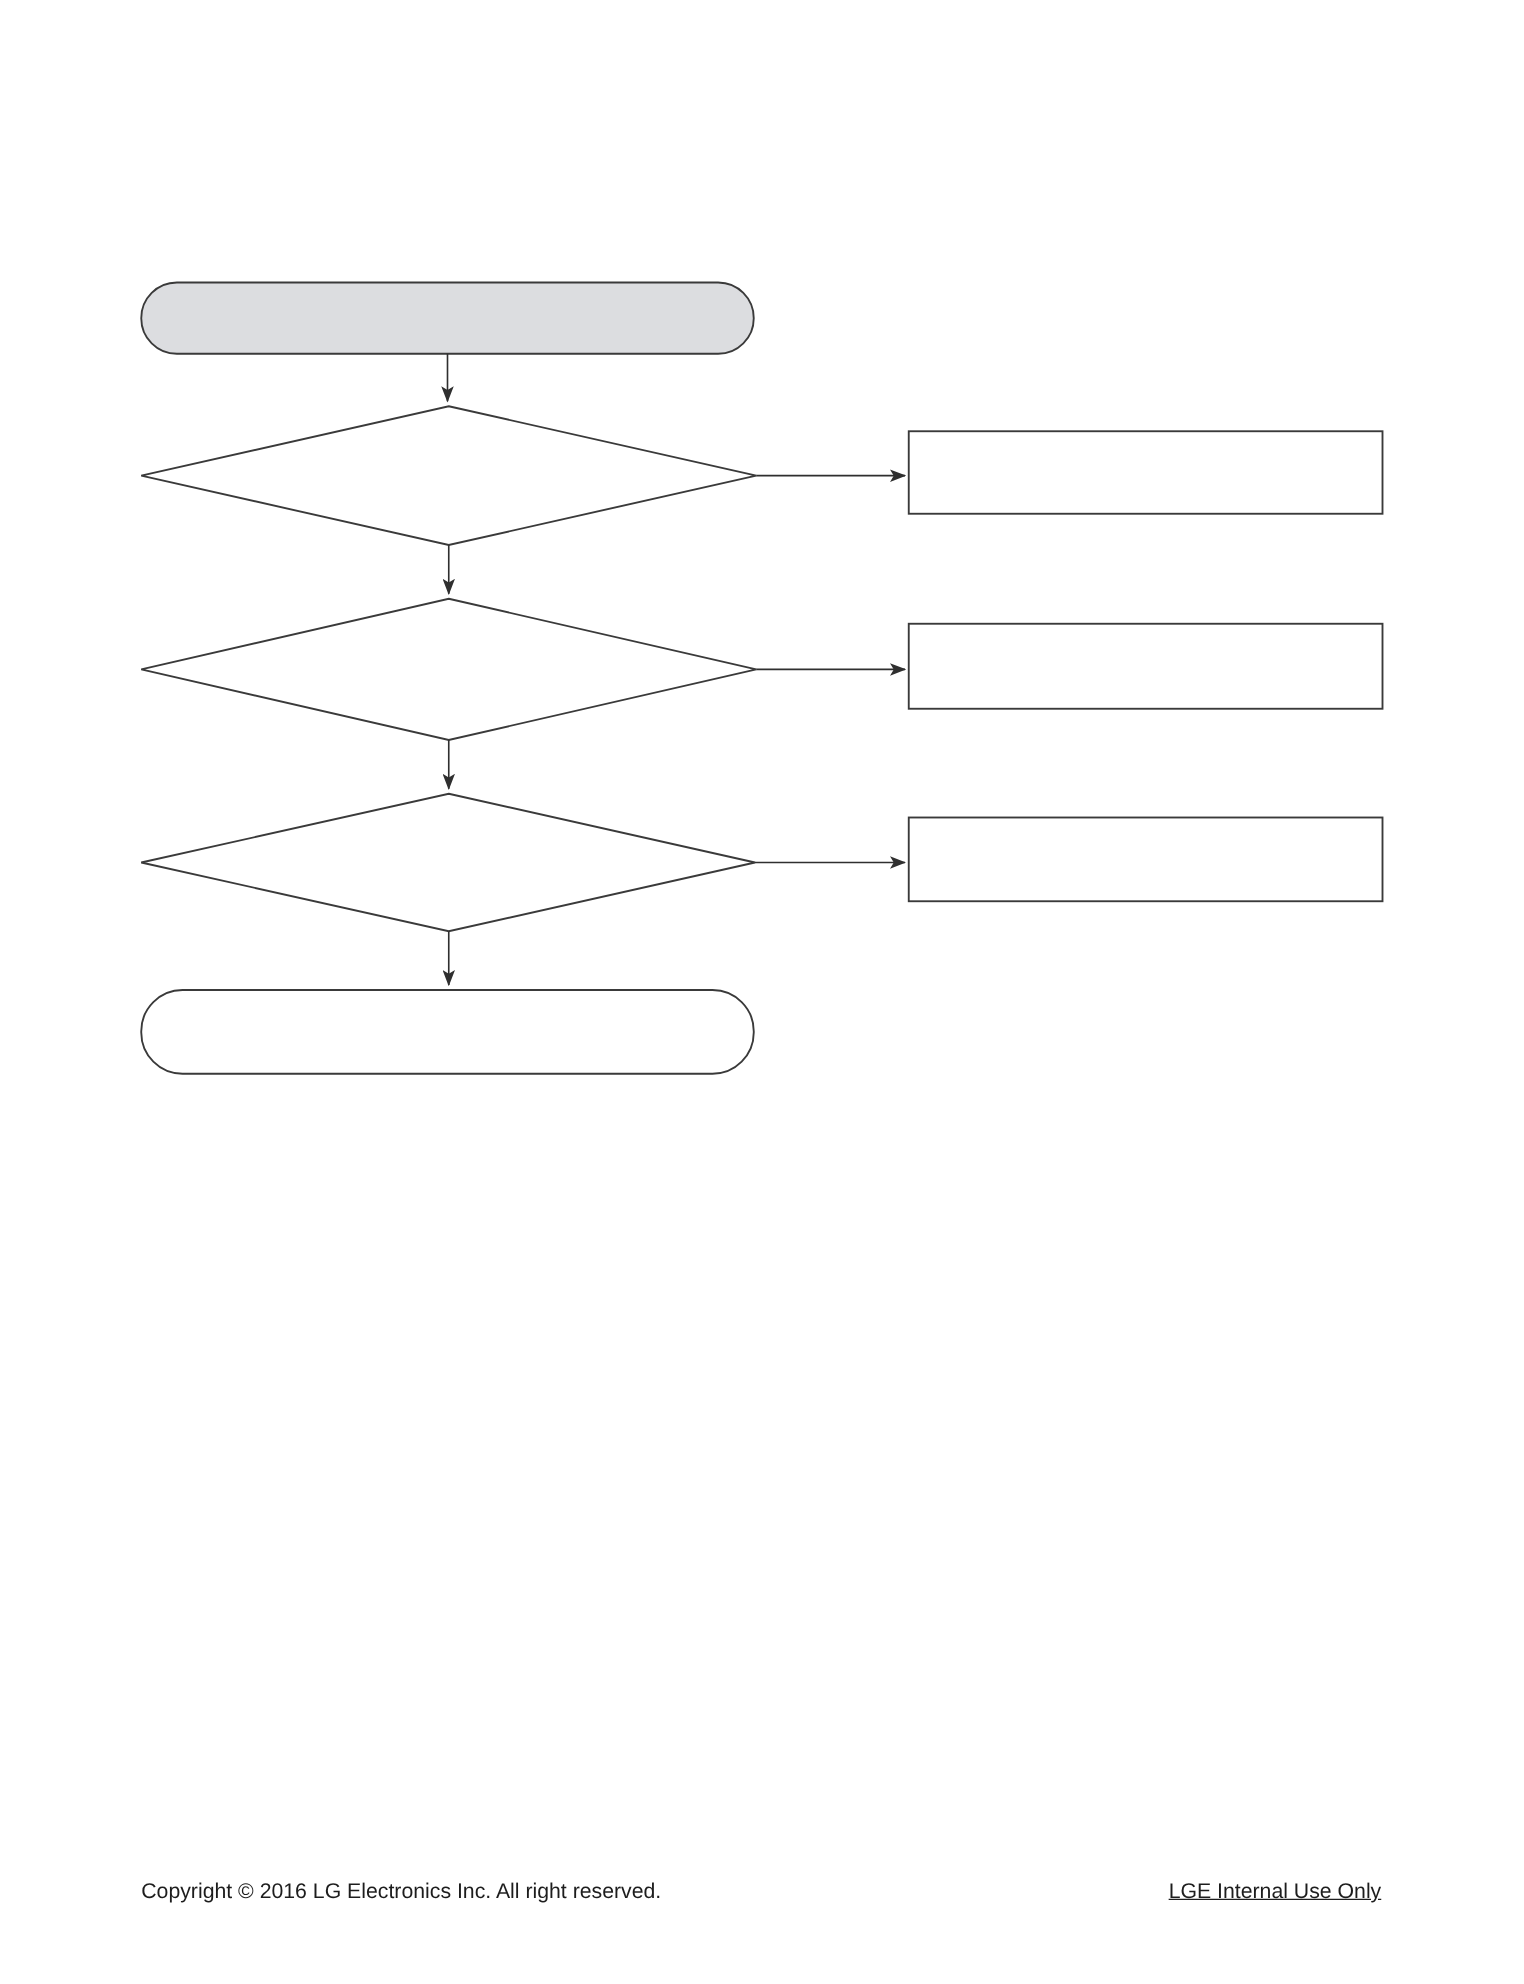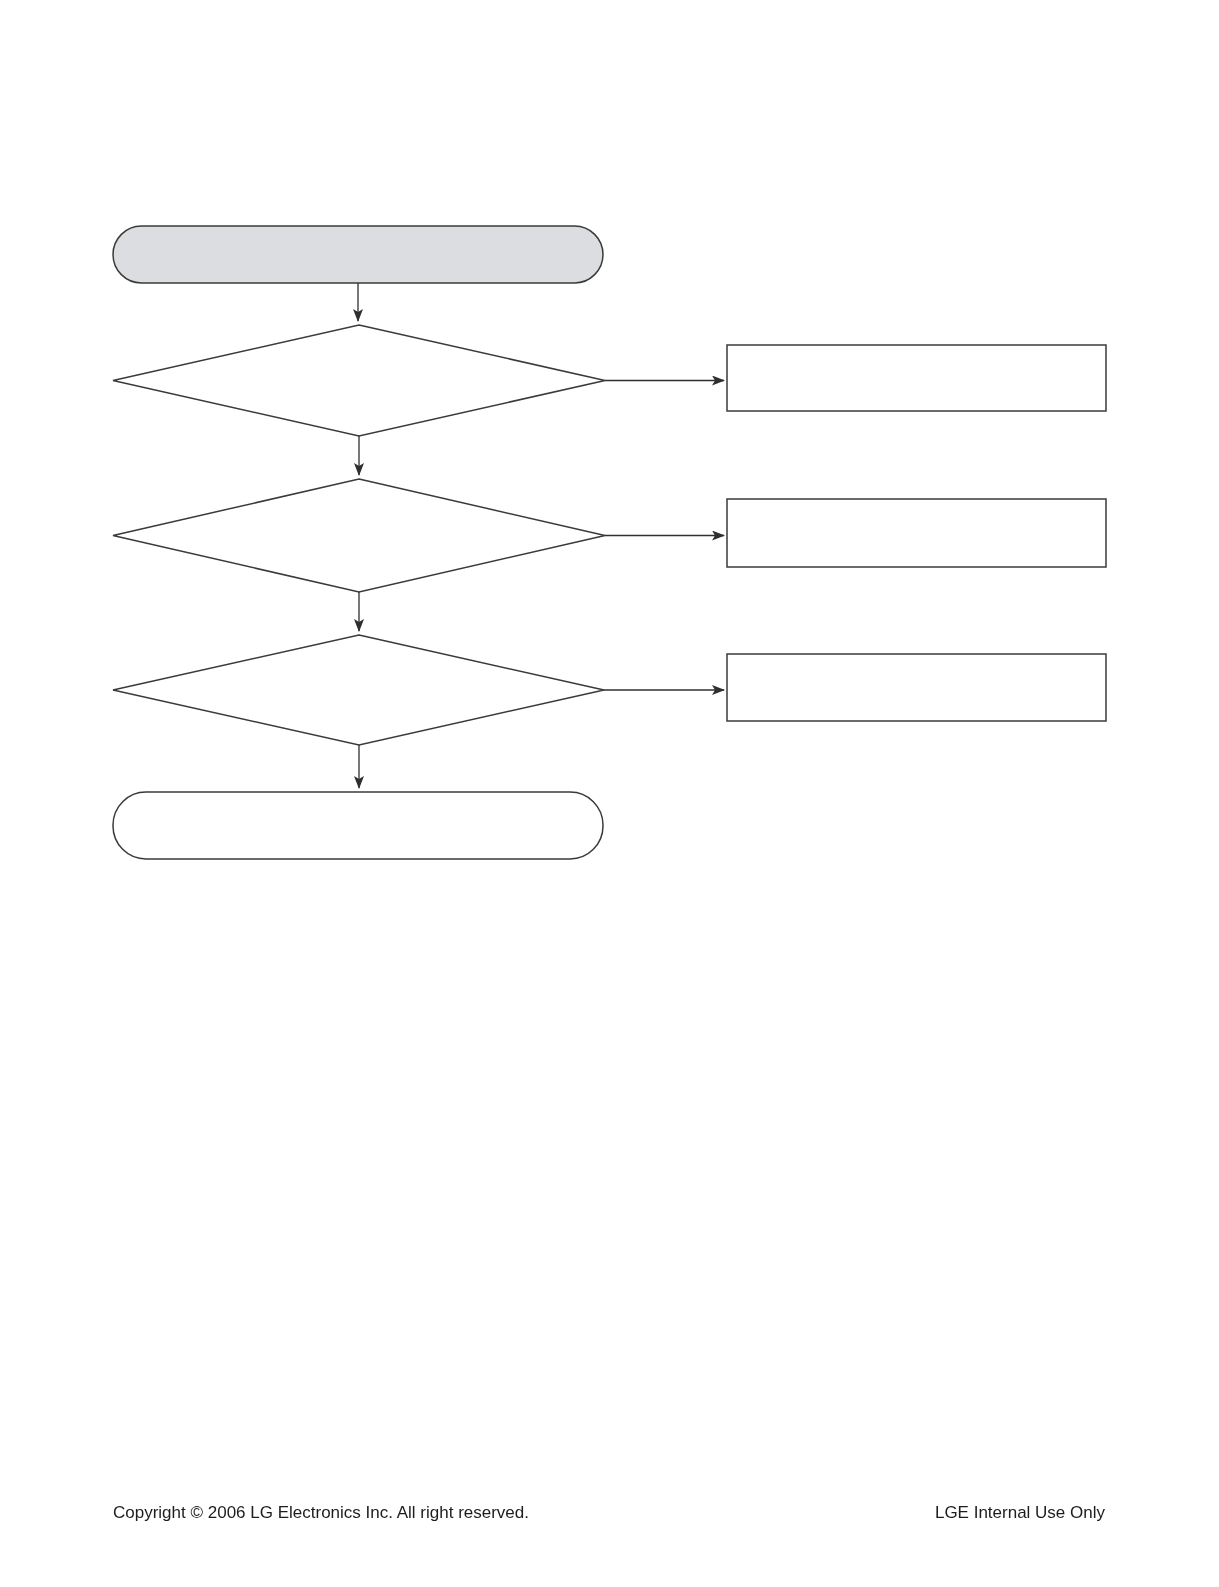--- a/index.html
+++ b/index.html
@@ -39,20 +39,21 @@
   }
   .footer-right {
     position: absolute;
     right: 114px;
     top: 1501px;
     font-size: 17px;
     line-height: 24px;
     color: #1d1d1d;
     white-space: nowrap;
     text-align: center;
+    text-decoration: underline;
   }
 </style>
 </head>
 <body>
 
 <div class="page">
 
   <svg class="flowchart-svg" viewBox="0 0 1219 1587" xmlns="http://www.w3.org/2000/svg">
     <defs>
       <marker id="arrowhead" markerUnits="userSpaceOnUse" markerWidth="13" markerHeight="10" refX="12" refY="5" orient="auto">
@@ -94,18 +95,18 @@
     <text x="359" y="385" text-anchor="middle" font-size="16"></text>
     <text x="359" y="540" text-anchor="middle" font-size="16"></text>
     <text x="359" y="695" text-anchor="middle" font-size="16"></text>
     <text x="916" y="383" text-anchor="middle" font-size="16"></text>
     <text x="916" y="538" text-anchor="middle" font-size="16"></text>
     <text x="916" y="692" text-anchor="middle" font-size="16"></text>
     <text x="358" y="830" text-anchor="middle" font-size="16"></text>
   </svg>
 
   <div class="footer-left">
-    <div>Copyright © 2006 LG Electronics Inc. All right reserved.</div>
+    <div>Copyright © 2016 LG Electronics Inc. All right reserved.</div>
   </div>
 
   <div class="footer-right">LGE Internal Use Only</div>
 
 </div>
 
 </body></html>

